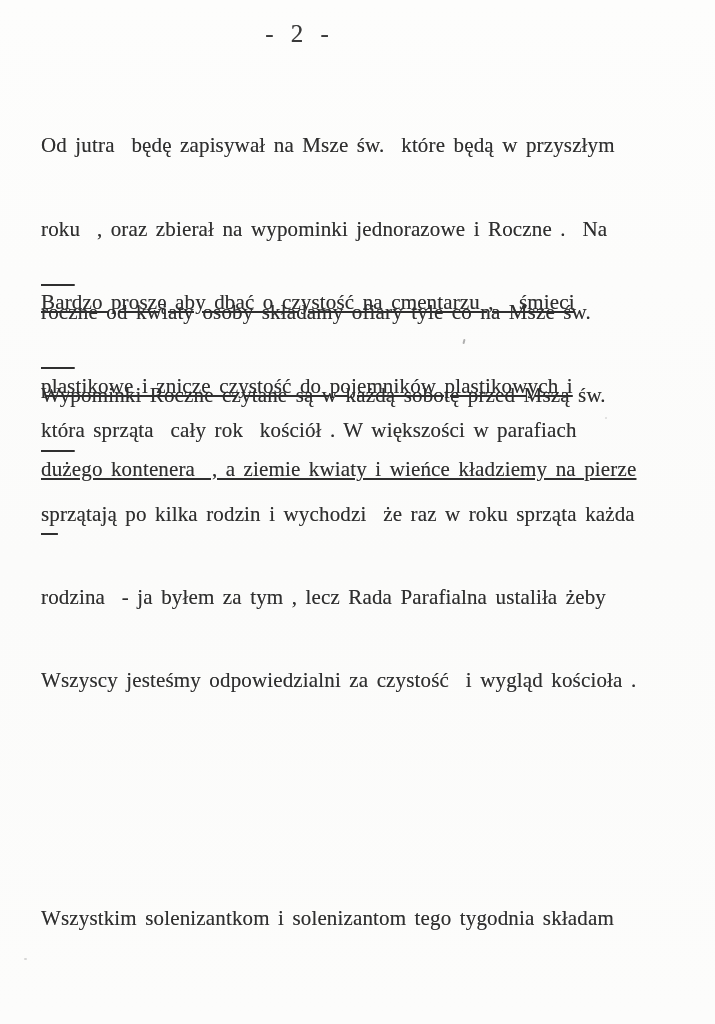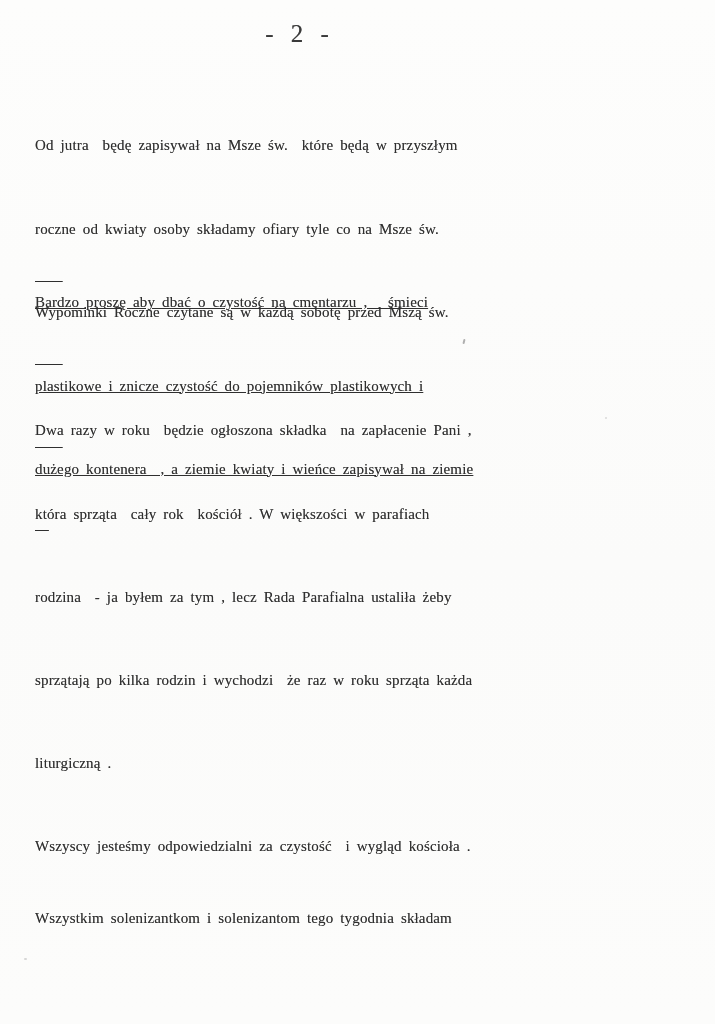--- a/index.html
+++ b/index.html
@@ -24,23 +24,23 @@
     width: 525px;
     text-align: center;
     font-size: 25px;
     word-spacing: 9px;
     letter-spacing: 1px;
     color: #3a3a3a;
     text-shadow: 0 0 0.6px rgba(58,58,58,0.55);
   }
   .para {
     position: absolute;
-    left: 35px;
+    left: 41px;
     width: 660px;
-    font-size: 15px;
+    font-size: 21px;
     line-height: 27.7px;
     word-spacing: 3px;
     letter-spacing: 0.15px;
     white-space: pre;
     text-shadow: 0 0 0.6px rgba(47,47,47,0.5);
   }
   .para-1 { top: 77px; }
   .para-2 { top: 234px; text-decoration: underline; }
   .para-3 { top: 362px; }
   .para-4 { top: 850px; }
@@ -56,36 +56,35 @@
 </style>
 </head>
 <body>
 
 <div class="page">
 
   <div class="page-number">- 2 -</div>
 
   <div class="para para-1">
     <div class="text-line">Od jutra  będę zapisywał na Msze św.  które będą w przyszłym</div>
+    <div class="text-line">roku  , oraz zbierał na wypominki jednorazowe i Roczne .  Na</div>
     <div class="text-line">roczne od kwiaty osoby składamy ofiary tyle co na Msze św.</div>
     <div class="text-line">Wypominki Roczne czytane są w każdą sobotę przed Mszą św.</div>
   </div>
 
   <div class="para para-2">
     <div class="text-line">Bardzo proszę aby dbać o czystość na cmentarzu ,   śmieci</div>
     <div class="text-line">plastikowe i znicze czystość do pojemników plastikowych i</div>
-    <div class="text-line">dużego kontenera  , a ziemie kwiaty i wieńce zapisywał na ziemie</div>
+    <div class="text-line">dużego kontenera  , a ziemie kwiaty i wieńce kładziemy na pierze</div>
   </div>
 
   <div class="para para-3">
-    <div class="text-line">Dwa razy w roku  będzie ogłoszona składka  na zapłacenie Pani ,</div>
     <div class="text-line">która sprząta  cały rok  kościół . W większości w parafiach</div>
+    <div class="text-line">sprzątają po kilka rodzin i wychodzi  że raz w roku sprząta każda</div>
     <div class="text-line">rodzina  - ja byłem za tym , lecz Rada Parafialna ustaliła żeby</div>
-    <div class="text-line">sprzątają po kilka rodzin i wychodzi  że raz w roku sprząta każda</div>
-    <div class="text-line">liturgiczną .</div>
     <div class="text-line">Wszyscy jesteśmy odpowiedzialni za czystość  i wygląd kościoła .</div>
   </div>
 
   <div class="para para-4">
     <div class="text-line">Wszystkim solenizantkom i solenizantom tego tygodnia składam</div>
   </div>
 
   <div class="speck speck-1"></div>
   <div class="speck speck-2"></div>
   <div class="speck speck-3"></div>

